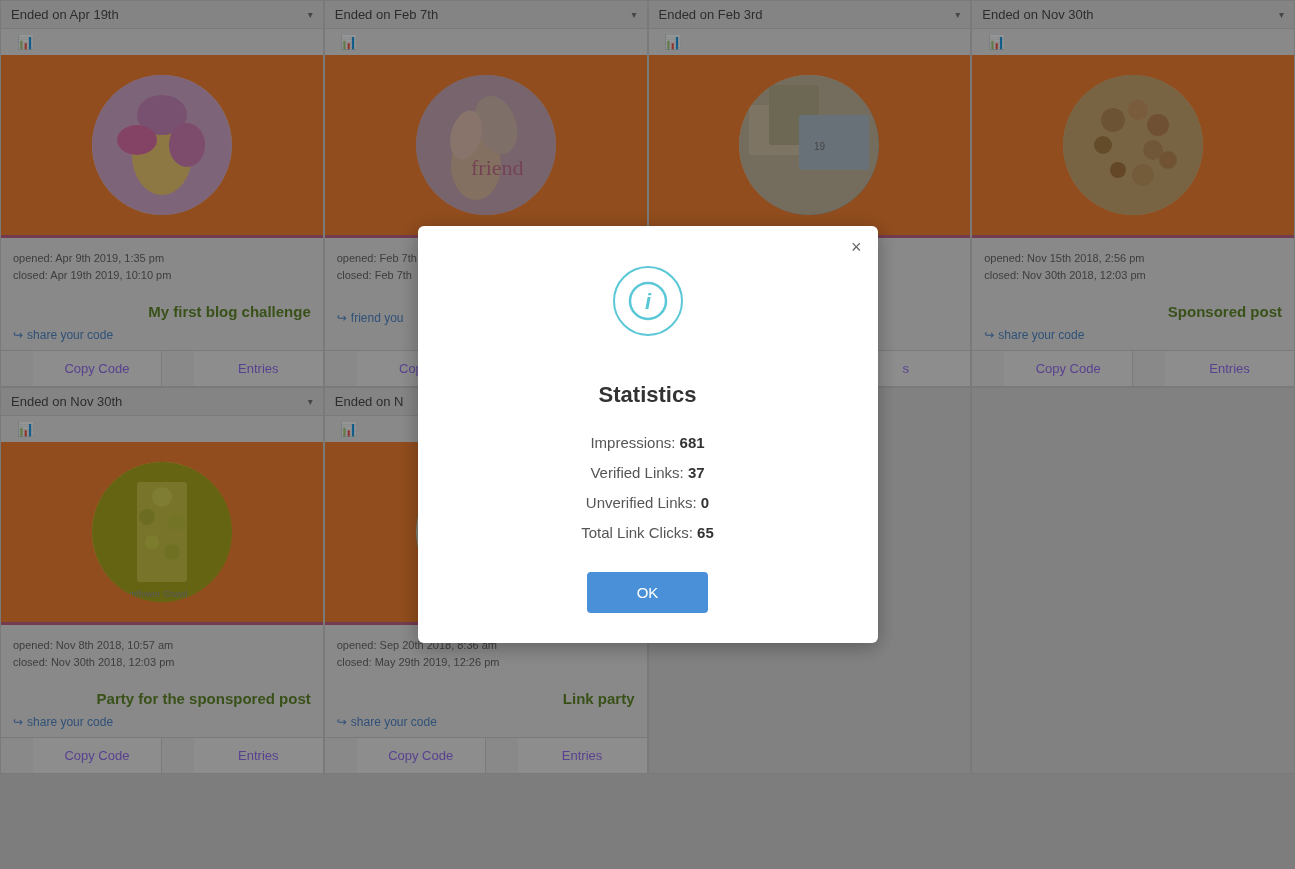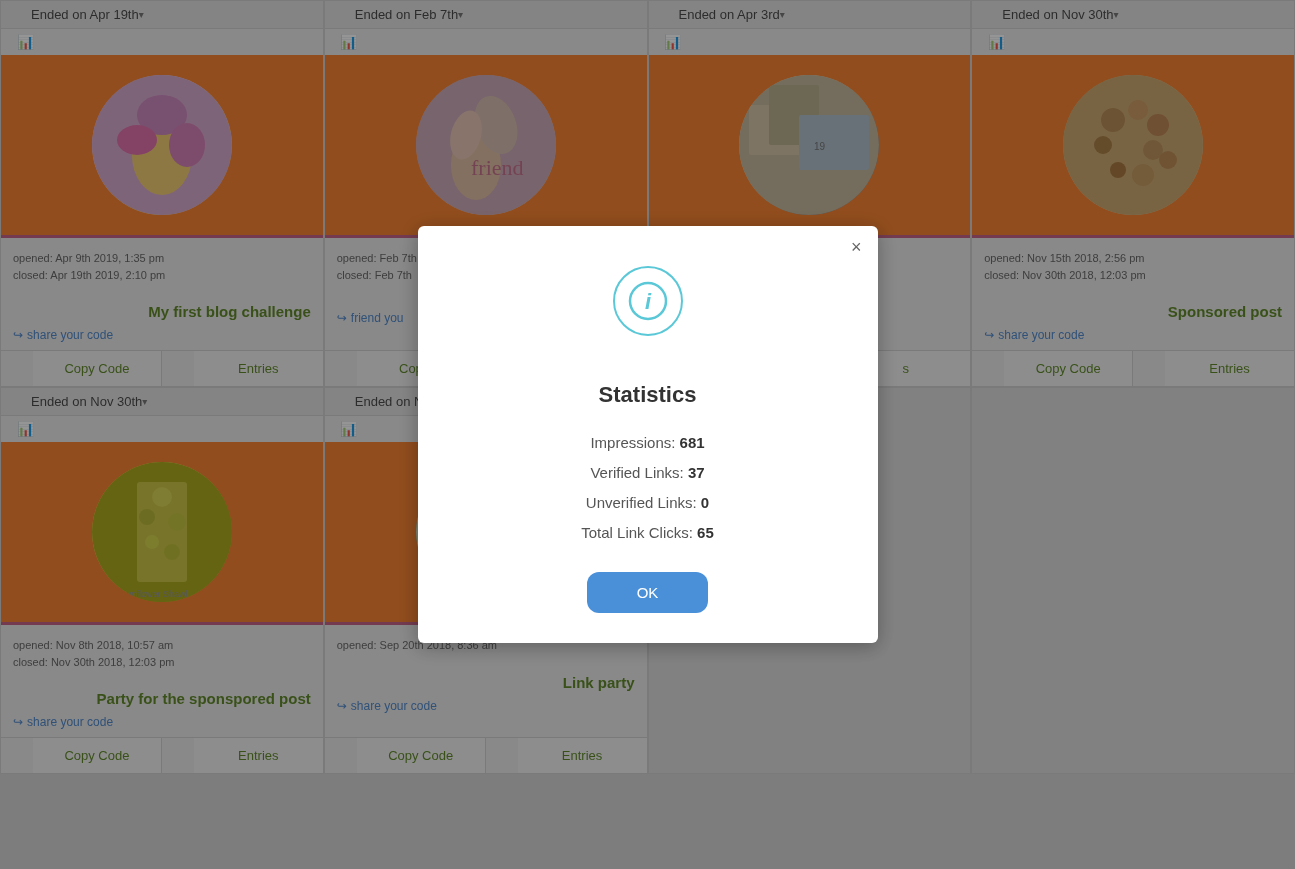--- a/index.html
+++ b/index.html
@@ -26,21 +26,21 @@
       background: #e0e0e0;
       border-bottom: 1px solid #ccc;
       font-size: 13px;
       color: #333;
     }
 
     .dropdown-wrapper {
       display: flex;
       align-items: center;
       width: 100%;
-      margin-left: 20px;
+      justify-content: space-between;
     }
 
     .dropdown-text {
       font-size: 13px;
       color: #333;
     }
 
     .chevron-icon {
       font-size: 10px;
       color: #666;
@@ -107,21 +107,21 @@
       display: grid;
       grid-template-columns: 1fr 1fr;
       border-top: 1px solid #ccc;
       margin-top: auto;
     }
 
     .action-btn {
       padding: 10px;
       text-align: center;
       font-size: 13px;
-      color: #4d7c0f;
+      color: #8b5cf6;
       cursor: pointer;
       background: #f0f0f0;
       border: none;
       border-right: 1px solid #ccc;
       margin-left: 32px;
     }
 
     .action-btn:last-child {
       border-right: none;
     }
@@ -196,21 +196,21 @@
       color: #333;
       font-weight: bold;
     }
 
     .modal-ok-btn {
       background: #4a90d9;
       color: white;
       border: none;
       padding: 12px 50px;
       font-size: 15px;
-      border-radius: 12px;
+      border-radius: 4px;
       cursor: pointer;
     }
 
     
     .img-purple { background: linear-gradient(135deg, #d4a0d4, #f0c8e8, #f8d870, #d4a0d4); }
     .img-pink { background: linear-gradient(135deg, #c8a0b8, #e8b0a0, #d4c0a8); }
     .img-mixed { background: linear-gradient(135deg, #c8b090, #e8d0b0, #d0c0a0, #808080, #a0b0c0); }
     .img-brown { background: linear-gradient(135deg, #c8a870, #e0c090, #d4b880); }
     .img-yellow { background: linear-gradient(135deg, #d4c000, #e8d840, #b0a800, #c8c020); }
     .img-colorful { background: linear-gradient(135deg, #e05858, #58a858, #5888e0, #e8d820); }
@@ -245,21 +245,21 @@
             <circle cx="55" cy="55" rx="18" ry="22" fill="#e8b0d0"></circle>
             <ellipse cx="70" cy="40" rx="25" ry="20" fill="#c878b8"></ellipse>
             <ellipse cx="45" cy="65" rx="20" ry="15" fill="#e060a0"></ellipse>
             <ellipse cx="95" cy="70" rx="18" ry="22" fill="#d070b0"></ellipse>
           </svg>
         </div>
       </div>
       <div class="divider-pink"></div>
       <div class="card-meta">
         <div>opened: Apr 9th 2019, 1:35 pm</div>
-        <div>closed: Apr 19th 2019, 2:10 pm</div>
+        <div>closed: Apr 19th 2019, 10:10 pm</div>
       </div>
       <div class="card-title">My first blog challenge</div>
       <div class="share-link">
         <span>↪</span>
         <span>share your code</span>
       </div>
       <div class="card-actions">
         <button class="action-btn">Copy Code</button>
         <button class="action-btn">Entries</button>
       </div>
@@ -298,21 +298,21 @@
       </div>
       <div class="card-actions">
         <button class="action-btn">Copy C</button>
         <button class="action-btn"></button>
       </div>
     </div>
 
     <div class="card bg-dimmed">
       <div class="card-header">
         <div class="dropdown-wrapper">
-          <span class="dropdown-text">Ended on Apr 3rd</span>
+          <span class="dropdown-text">Ended on Feb 3rd</span>
           <span class="chevron-icon">▾</span>
         </div>
       </div>
       <div style="padding: 4px 8px;">
         <span class="chart-icon">📊</span>
       </div>
       <div class="card-image-area">
         <div class="card-image-placeholder img-mixed">
           <svg width="140" height="140" viewBox="0 0 140 140">
             <circle cx="70" cy="70" r="70" fill="#c0b090"></circle>
@@ -442,20 +442,21 @@
             <circle cx="45" cy="75" r="6" fill="#e05858"></circle>
             <circle cx="55" cy="55" r="5" fill="#58a858"></circle>
             <circle cx="75" cy="45" r="6" fill="#5888e0"></circle>
             <circle cx="95" cy="38" r="5" fill="#e8d820"></circle>
           </svg>
         </div>
       </div>
       <div class="divider-pink"></div>
       <div class="card-meta">
         <div>opened: Sep 20th 2018, 8:36 am</div>
+        <div>closed: May 29th 2019, 12:26 pm</div>
       </div>
       <div class="card-title">Link party</div>
       <div class="share-link">
         <span>↪</span>
         <span>share your code</span>
       </div>
       <div class="card-actions">
         <button class="action-btn">Copy Code</button>
         <button class="action-btn">Entries</button>
       </div>

